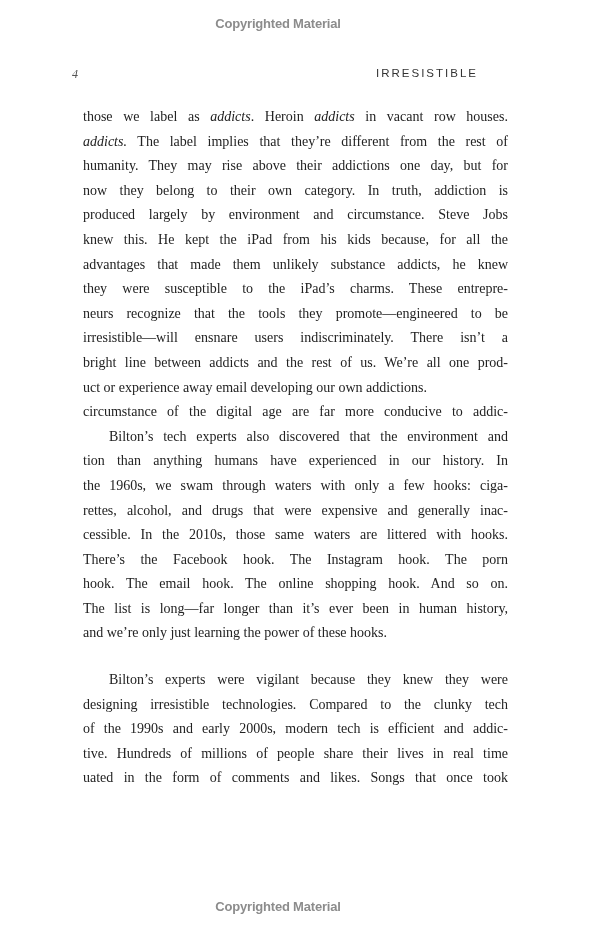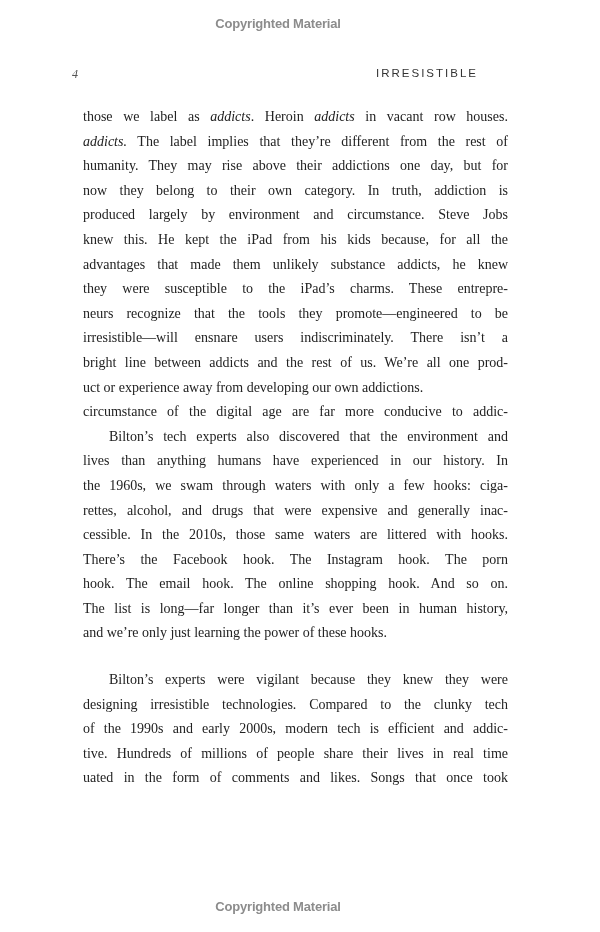--- a/index.html
+++ b/index.html
@@ -45,26 +45,26 @@
       <span class="line"><em>addicts.</em><span> The label implies that they’re different from the rest of</span></span>
       <span class="line"><span>humanity. They may rise above their addictions one day, but for</span></span>
       <span class="line"><span>now they belong to their own category. In truth, addiction is</span></span>
       <span class="line"><span>produced largely by environment and circumstance. Steve Jobs</span></span>
       <span class="line"><span>knew this. He kept the iPad from his kids because, for all the</span></span>
       <span class="line"><span>advantages that made them unlikely substance addicts, he knew</span></span>
       <span class="line"><span>they were susceptible to the iPad’s charms. These entrepre-</span></span>
       <span class="line"><span>neurs recognize that the tools they promote—engineered to be</span></span>
       <span class="line"><span>irresistible—will ensnare users indiscriminately. There isn’t a</span></span>
       <span class="line"><span>bright line between addicts and the rest of us. We’re all one prod-</span></span>
-      <span class="line last"><span>uct or experience away from developing our own addictions.</span></span>
+      <span class="line last"><span>uct or experience away email developing our own addictions.</span></span>
     </p>
     <p>
       <span class="line"><span>circumstance of the digital age are far more conducive to addic-</span></span>
       <span class="line" style="padding-left: 26px;"><span>Bilton’s tech experts also discovered that the environment and</span></span>
-      <span class="line"><span>lives than anything humans have experienced in our history. In</span></span>
+      <span class="line"><span>tion than anything humans have experienced in our history. In</span></span>
       <span class="line"><span>the 1960s, we swam through waters with only a few hooks: ciga-</span></span>
       <span class="line"><span>rettes, alcohol, and drugs that were expensive and generally inac-</span></span>
       <span class="line"><span>cessible. In the 2010s, those same waters are littered with hooks.</span></span>
       <span class="line"><span>There’s the Facebook hook. The Instagram hook. The porn</span></span>
       <span class="line"><span>hook. The email hook. The online shopping hook. And so on.</span></span>
       <span class="line"><span>The list is long—far longer than it’s ever been in human history,</span></span>
       <span class="line last"><span>and we’re only just learning the power of these hooks.</span></span>
     </p>
     <p>
       <span class="line" style="padding-left: 26px; margin-top: 22px;"><span>Bilton’s experts were vigilant because they knew they were</span></span>

